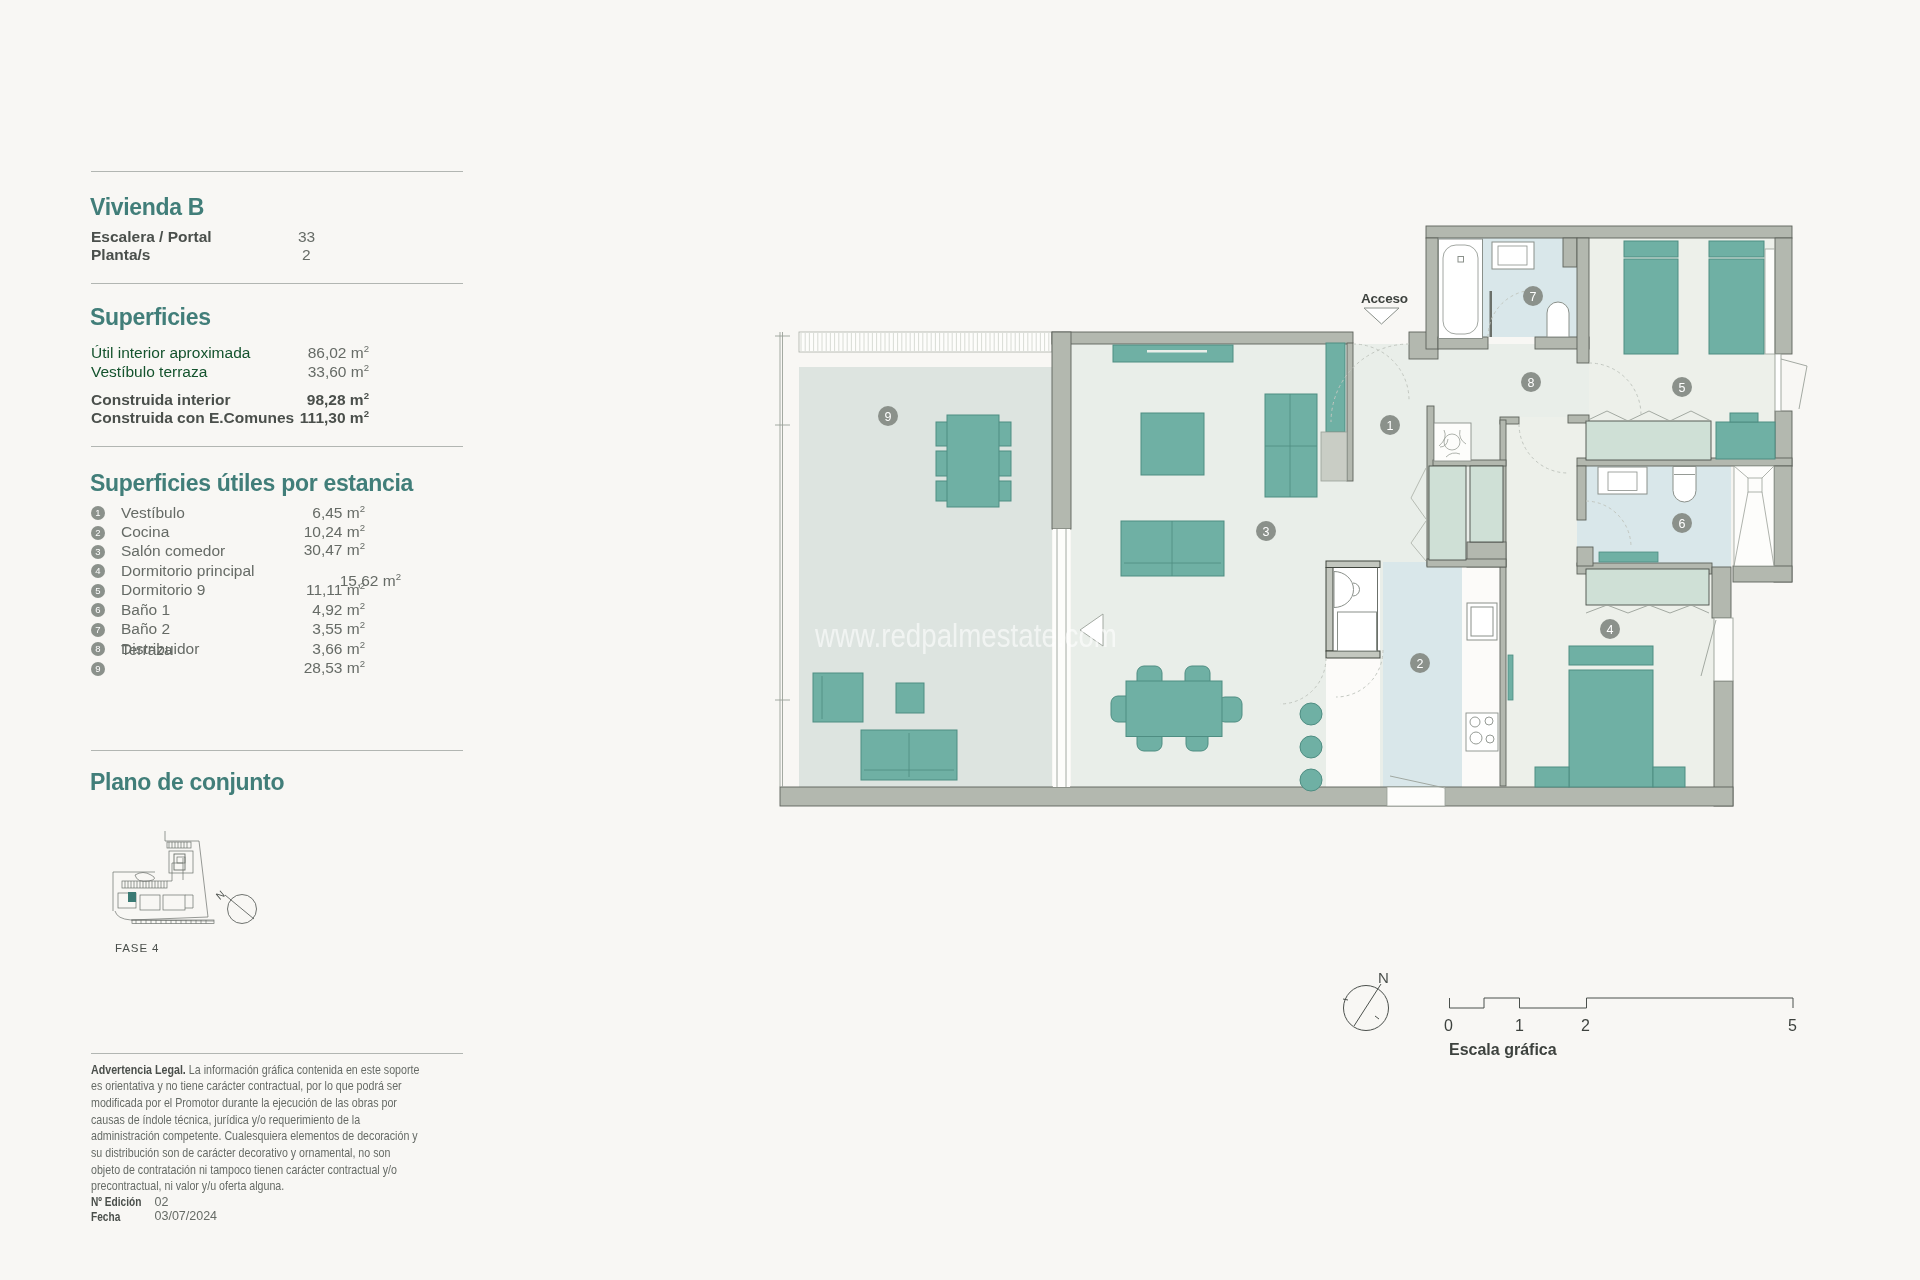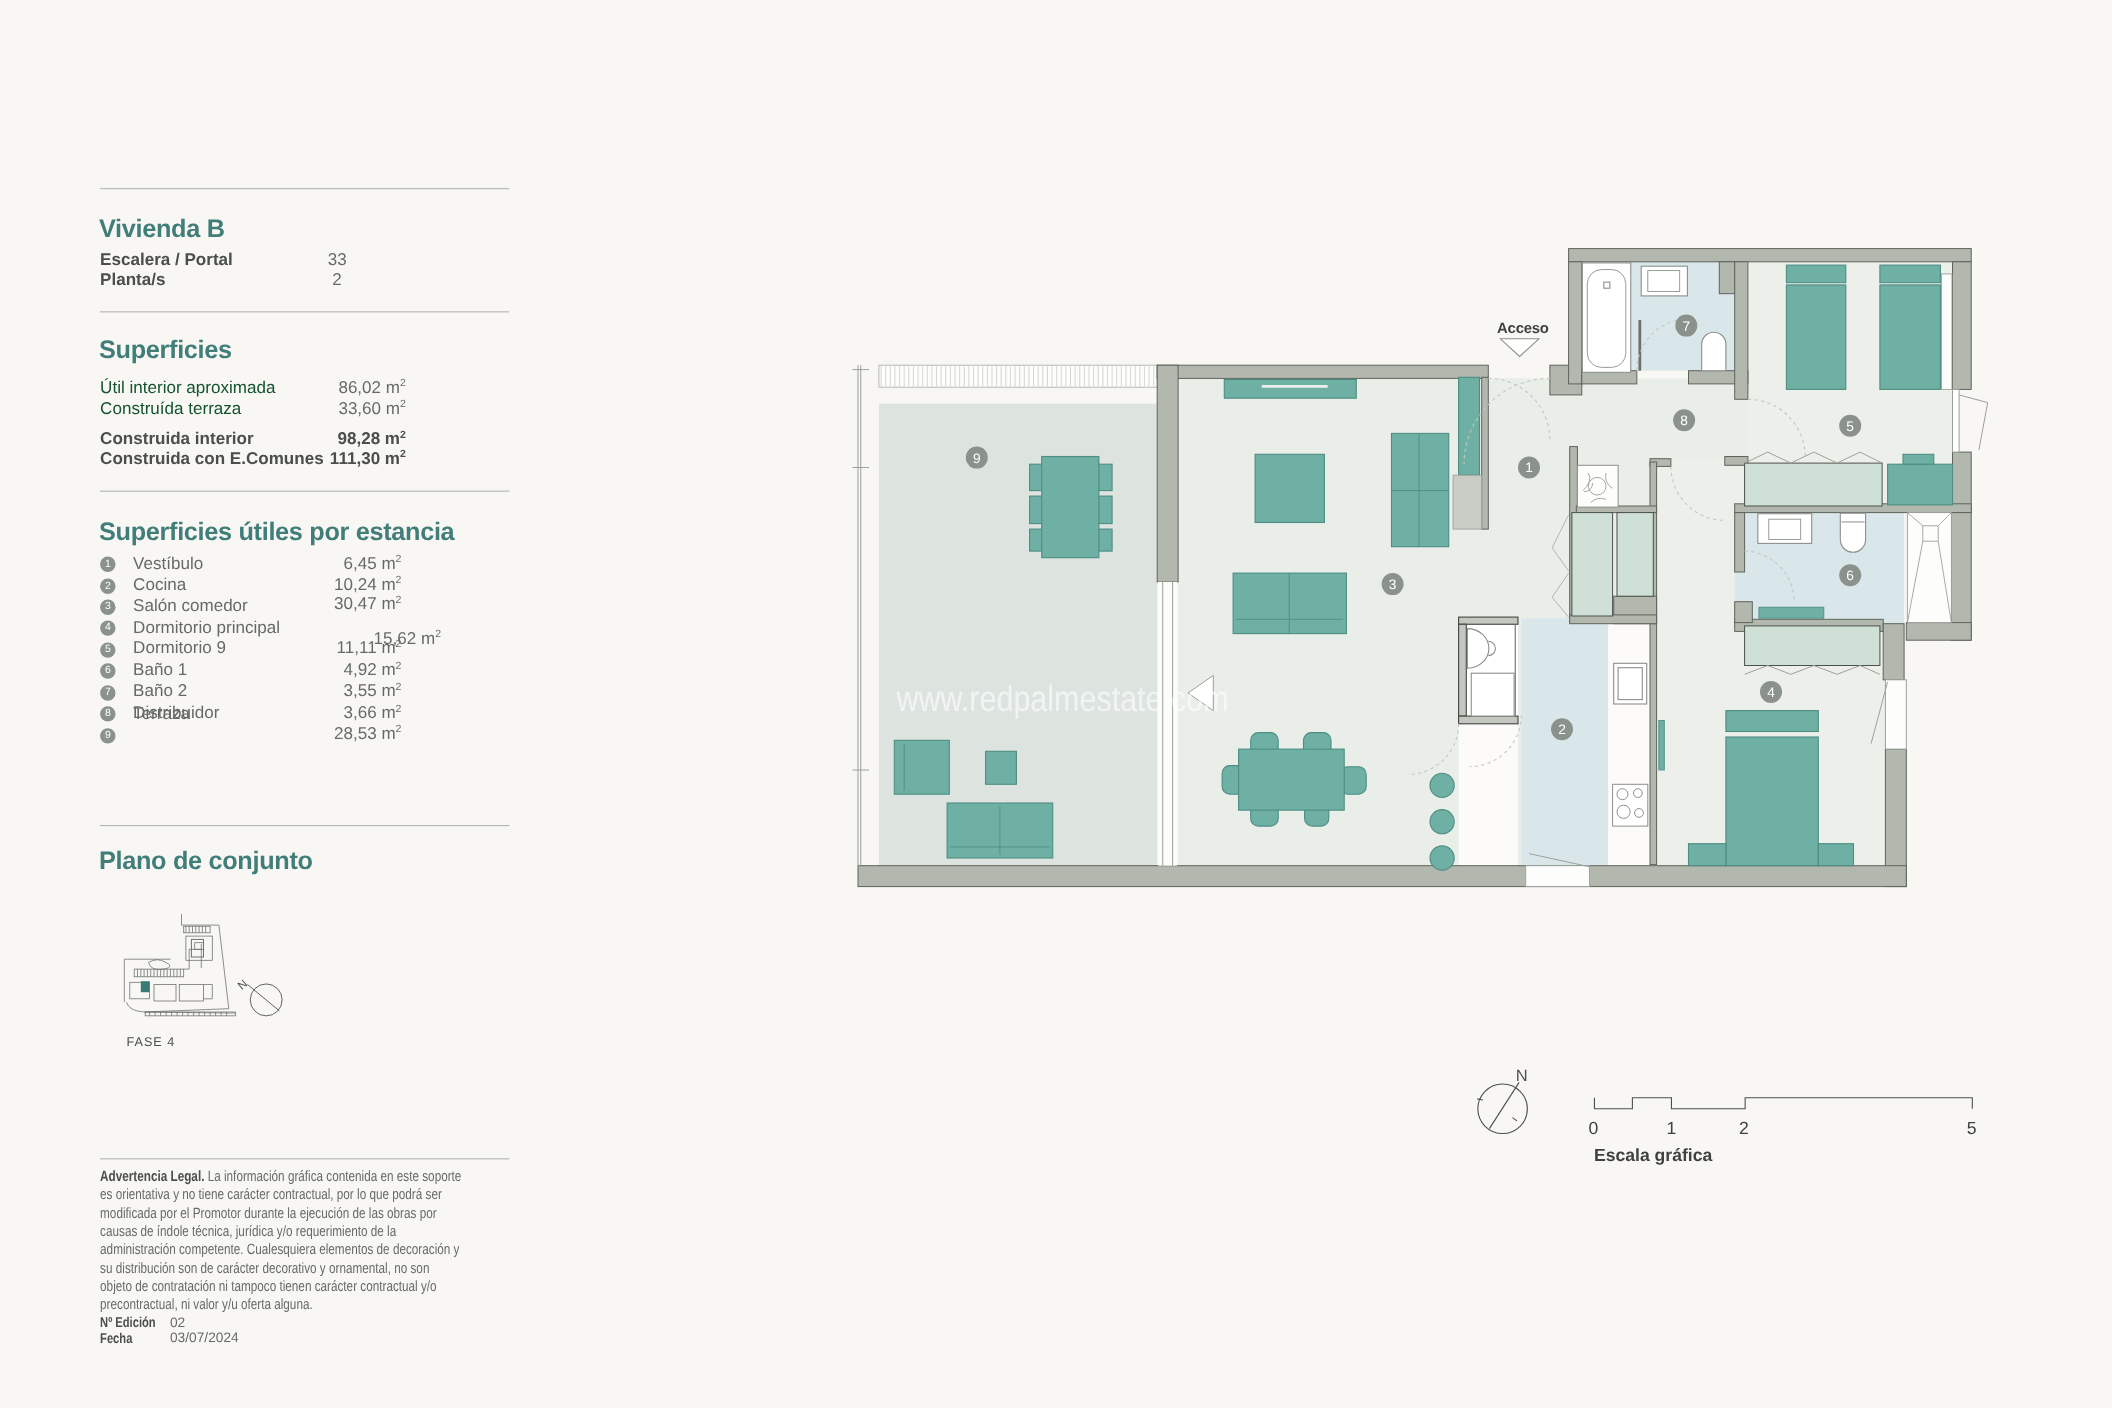--- a/index.html
+++ b/index.html
@@ -27,21 +27,21 @@
 <div class="lbl" style="top:228px;">Escalera / Portal</div>
 <div class="val" style="left:298px;top:228px;">33</div>
 <div class="lbl" style="top:245.8px;text-align:right;">Planta/s</div>
 <div class="val" style="left:302px;top:245.8px;">2</div>
 
 <div class="rule" style="top:283px;"></div>
 <div class="h1" style="top:304px;">Superficies</div>
 
 <div class="gray" style="left:91px;top:344.3px;">Útil interior aproximada</div>
 <div class="val vr" style="left:287px;top:344.3px;">86,02 m<sup>2</sup></div>
-<div class="gray" style="left:91px;top:362.5px;">Construída terraza</div>
+<div class="gray" style="left:91px;top:362.5px;">Vestíbulo terraza</div>
 <div class="val vr" style="left:287px;top:362.5px;">33,60 m<sup>2</sup></div>
 
 <div class="lbl" style="top:391.1px;">Construida interior</div>
 <div class="val vr" style="left:287px;top:391.1px;font-weight:bold;color:#4a4f4b;">98,28 m<sup>2</sup></div>
 <div class="lbl" style="top:409px;">Construida con E.Comunes</div>
 <div class="val vr" style="left:287px;top:409px;font-weight:bold;color:#4a4f4b;">111,30 m<sup>2</sup></div>
 
 <div class="rule" style="top:446px;"></div>
 <div class="h1" style="top:469.5px;">Superficies útiles por estancia</div>
 

